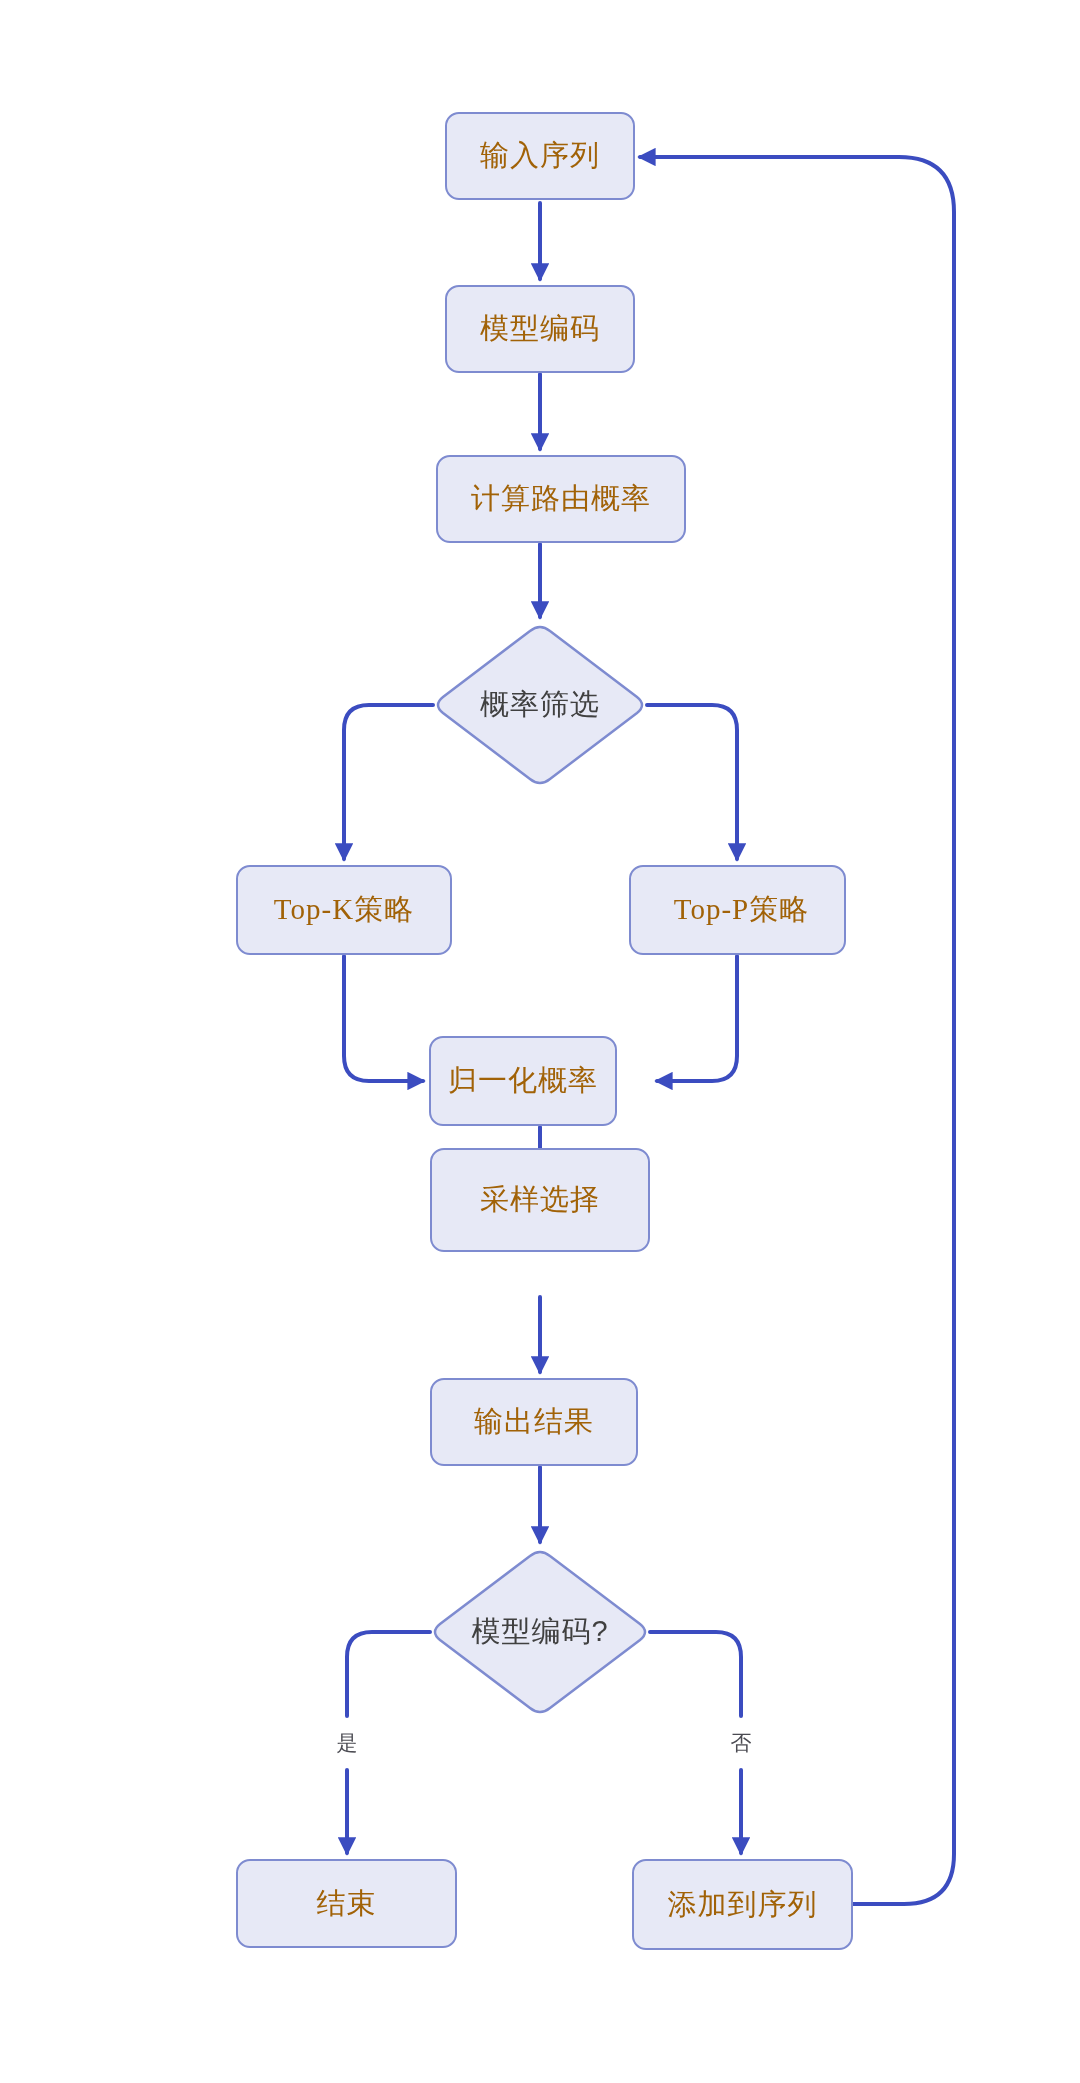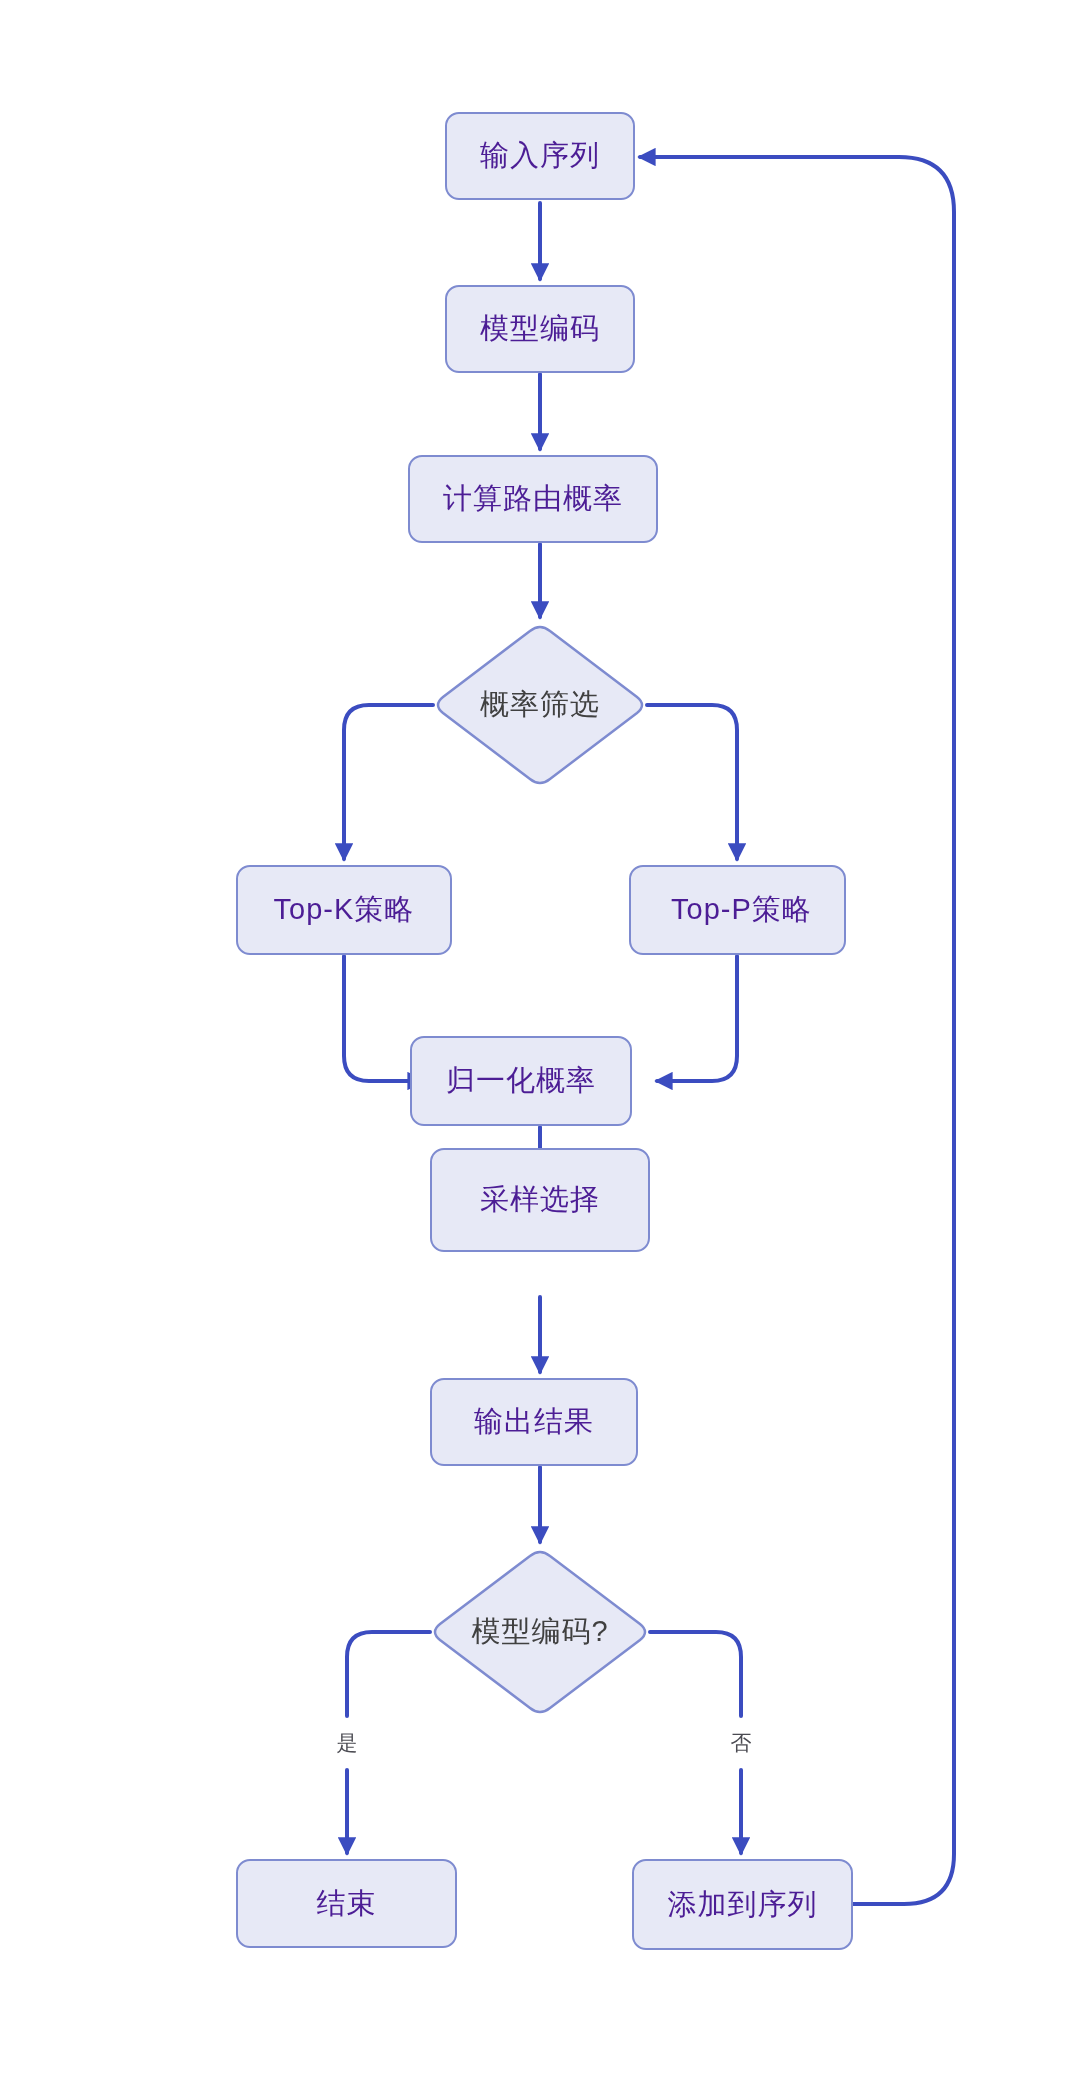--- a/index.html
+++ b/index.html
@@ -15,27 +15,28 @@
     position: absolute;
     left: 0; top: 0;
     width: 1080px; height: 2083px;
   }
   .node {
     position: absolute;
     box-sizing: border-box;
     background: #e7e9f6;
     border: 2.5px solid #7e8bd0;
     border-radius: 14px;
-    color: #4c1d95;
+    color: #a16207;
     font-size: 29px;
     display: flex;
     align-items: center;
     justify-content: center;
     letter-spacing: 1px;
     white-space: nowrap;
+    font-family: Liberation Serif, serif;
   }
   .diamond-label {
     position: absolute;
     display: flex;
     align-items: center;
     justify-content: center;
     color: #404040;
     font-size: 29px;
     letter-spacing: 1px;
     white-space: nowrap;
@@ -89,29 +90,29 @@
     <g fill="#e7e9f6" stroke="#7e8bd0" stroke-width="2.5" stroke-linejoin="round">
       <path d="M 530 631 Q 540 623 550 631 L 637 697 Q 647 705 637 713 L 550 779 Q 540 787 530 779 L 443 713 Q 433 705 443 697 Z"></path>
       <path d="M 530 1556 Q 540 1548 550 1556 L 640 1624 Q 650 1632 640 1640 L 550 1708 Q 540 1716 530 1708 L 440 1640 Q 430 1632 440 1624 Z"></path>
     </g>
   </svg>
 
   <div class="node" style="left:445px; top:112px;  width:190px; height:88px;">输入序列</div>
 
   <div class="node" style="left:445px; top:285px;  width:190px; height:88px;">模型编码</div>
 
-  <div class="node" style="left:408px; top:455px;  width:250px; height:88px;">计算路由概率</div>
+  <div class="node" style="left:436px; top:455px;  width:250px; height:88px;">计算路由概率</div>
 
   <div class="diamond-label" style="left:433px; top:623px; width:214px; height:164px;">概率筛选</div>
 
   <div class="node" style="left:236px; top:865px;  width:216px; height:90px;">Top-K策略</div>
 
   <div class="node" style="left:629px; top:865px;  width:217px; height:90px;padding-left:8px;">Top-P策略</div>
 
-  <div class="node" style="left:410px; top:1036px; width:222px; height:90px;">归一化概率</div>
+  <div class="node" style="left:429px; top:1036px; width:188px; height:90px;">归一化概率</div>
 
   <div class="node" style="left:430px; top:1148px; width:220px; height:104px;">采样选择</div>
 
   <div class="node" style="left:430px; top:1378px; width:208px; height:88px;">输出结果</div>
 
   <div class="diamond-label" style="left:430px; top:1548px; width:220px; height:168px;">模型编码?</div>
 
   <div class="node" style="left:236px; top:1859px; width:221px; height:89px;">结束</div>
 
   <div class="node" style="left:632px; top:1859px; width:221px; height:91px;">添加到序列</div>

